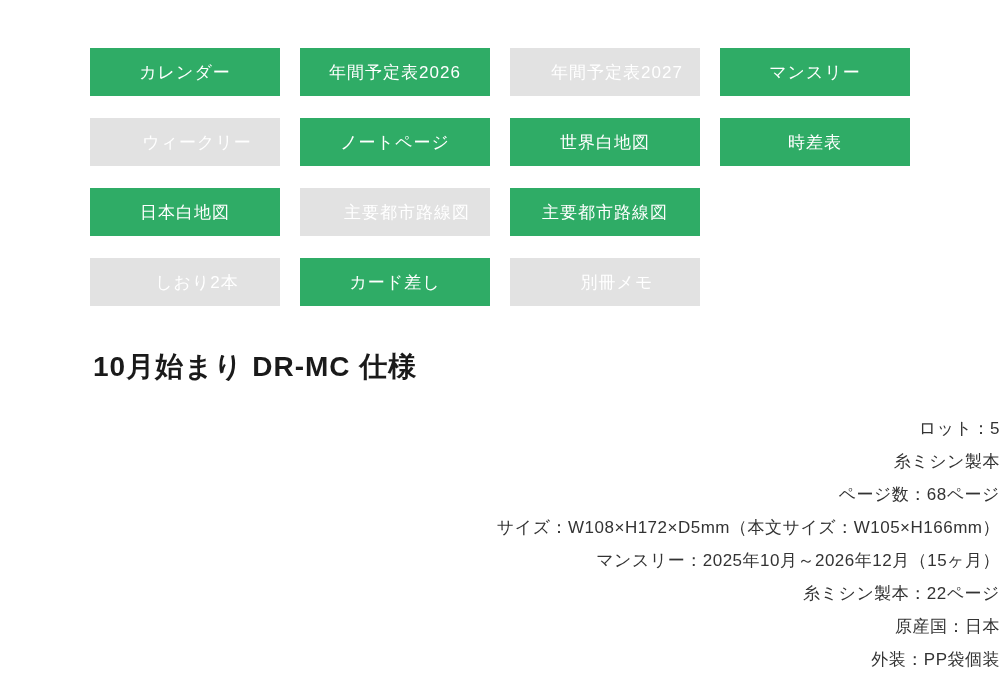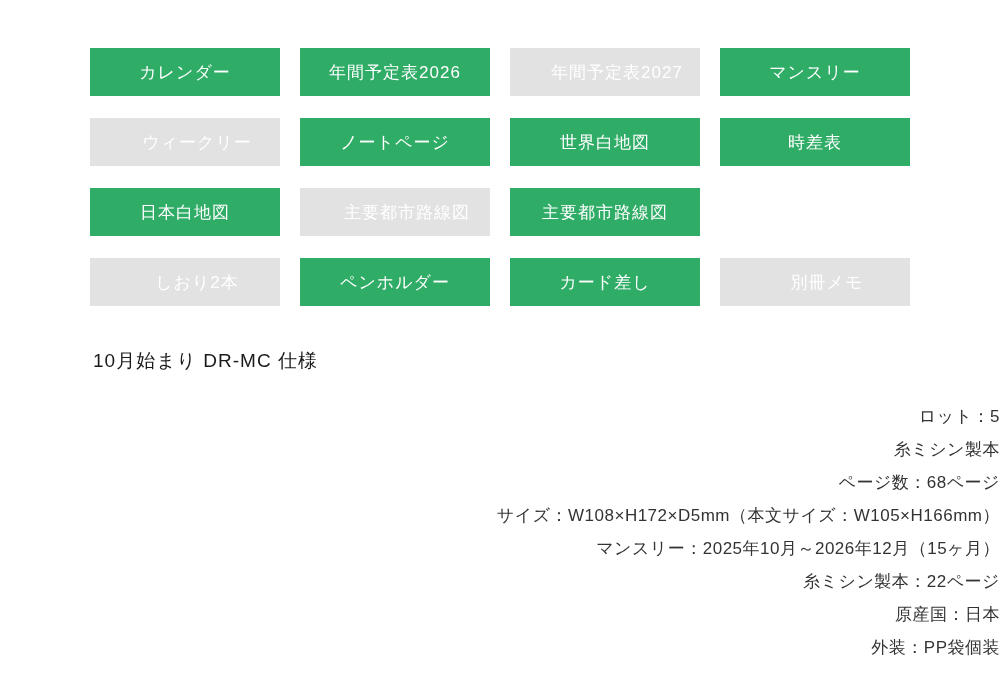--- a/index.html
+++ b/index.html
@@ -36,22 +36,22 @@
     font-size: 17px;
     letter-spacing: 1px;
     white-space: nowrap;
   }
   .badge.green { background: var(--green); }
   .badge.gray  { background: var(--gray); padding-left: 24px; }
   .spec-section {
     padding: 42px 0 0 93px;
   }
   .spec-heading {
-    font-size: 19px;
-    font-weight: normal;
+    font-size: 28px;
+    font-weight: bold;
     color: #1a1a1a;
     letter-spacing: 1px;
   }
   .spec-list {
     list-style: none;
     margin-top: 26px;
   }
   .spec-line {
     font-size: 17px;
     color: var(--text);
@@ -76,21 +76,20 @@
     <span class="badge green">世界白地図</span>
     <span class="badge green">時差表</span>
   </div>
   <div class="badge-row">
     <span class="badge green">日本白地図</span>
     <span class="badge gray">主要都市路線図</span>
     <span class="badge green">主要都市路線図</span>
   </div>
   <div class="badge-row">
     <span class="badge gray">しおり2本</span>
-    <span class="badge green">ペンホルダー</span>
     <span class="badge green">カード差し</span>
     <span class="badge gray">別冊メモ</span>
   </div>
 </div>
 
 <div class="spec-section">
   <h2 class="spec-heading">10月始まり DR-MC 仕様</h2>
   <ul class="spec-list">
     <li class="spec-line">ロット：5</li>
     <li class="spec-line">糸ミシン製本</li>

